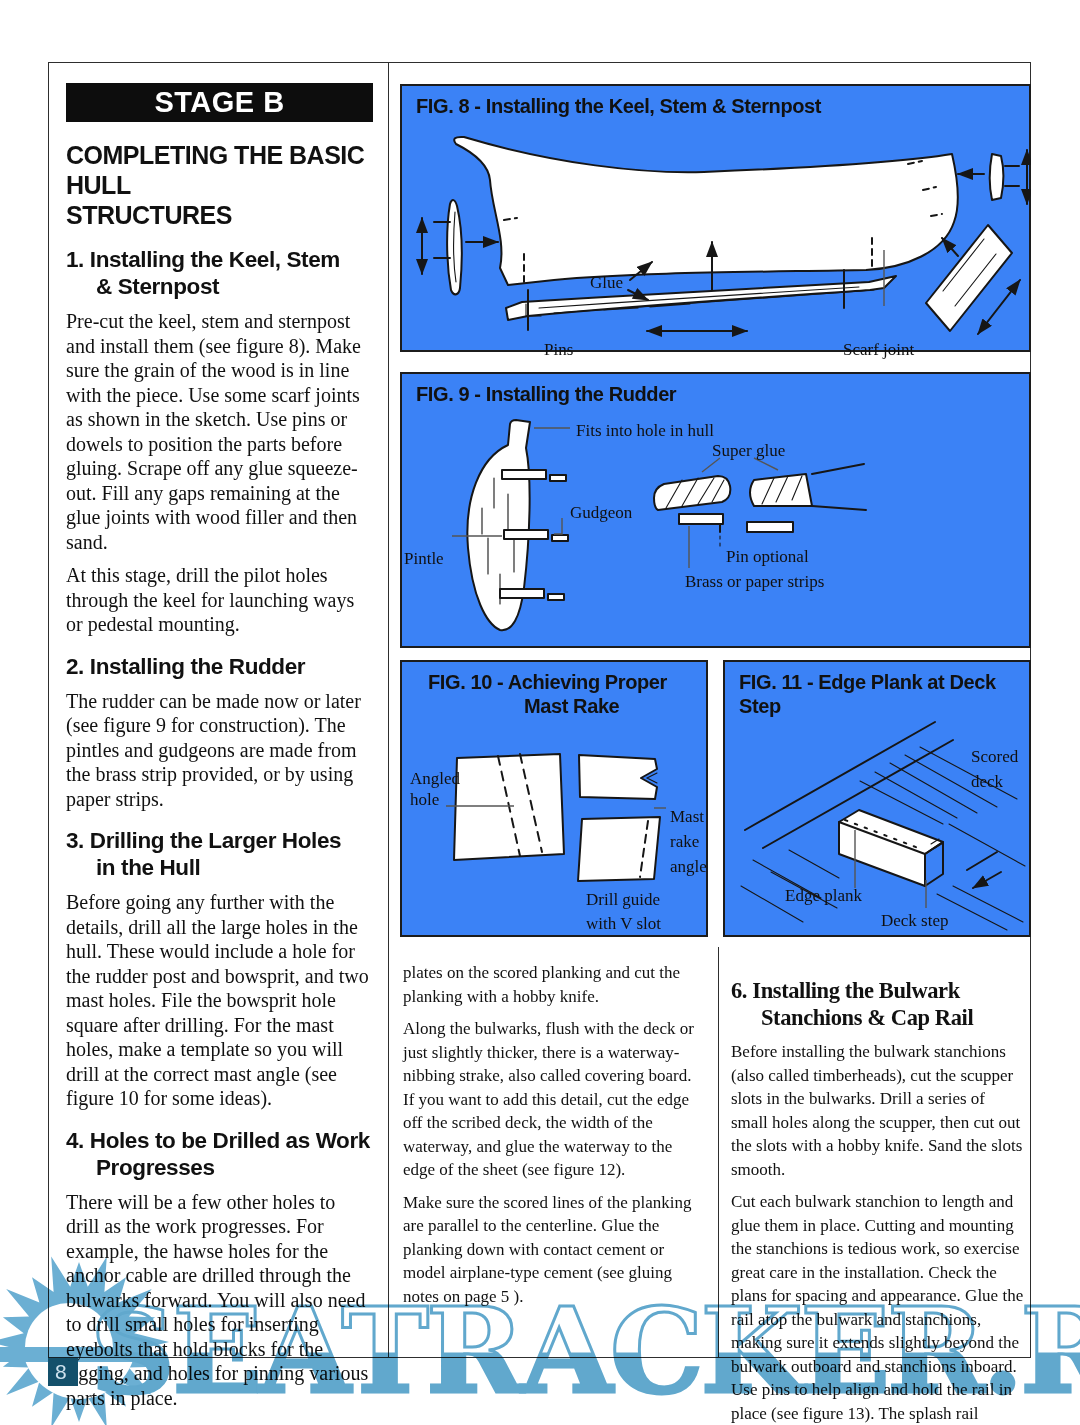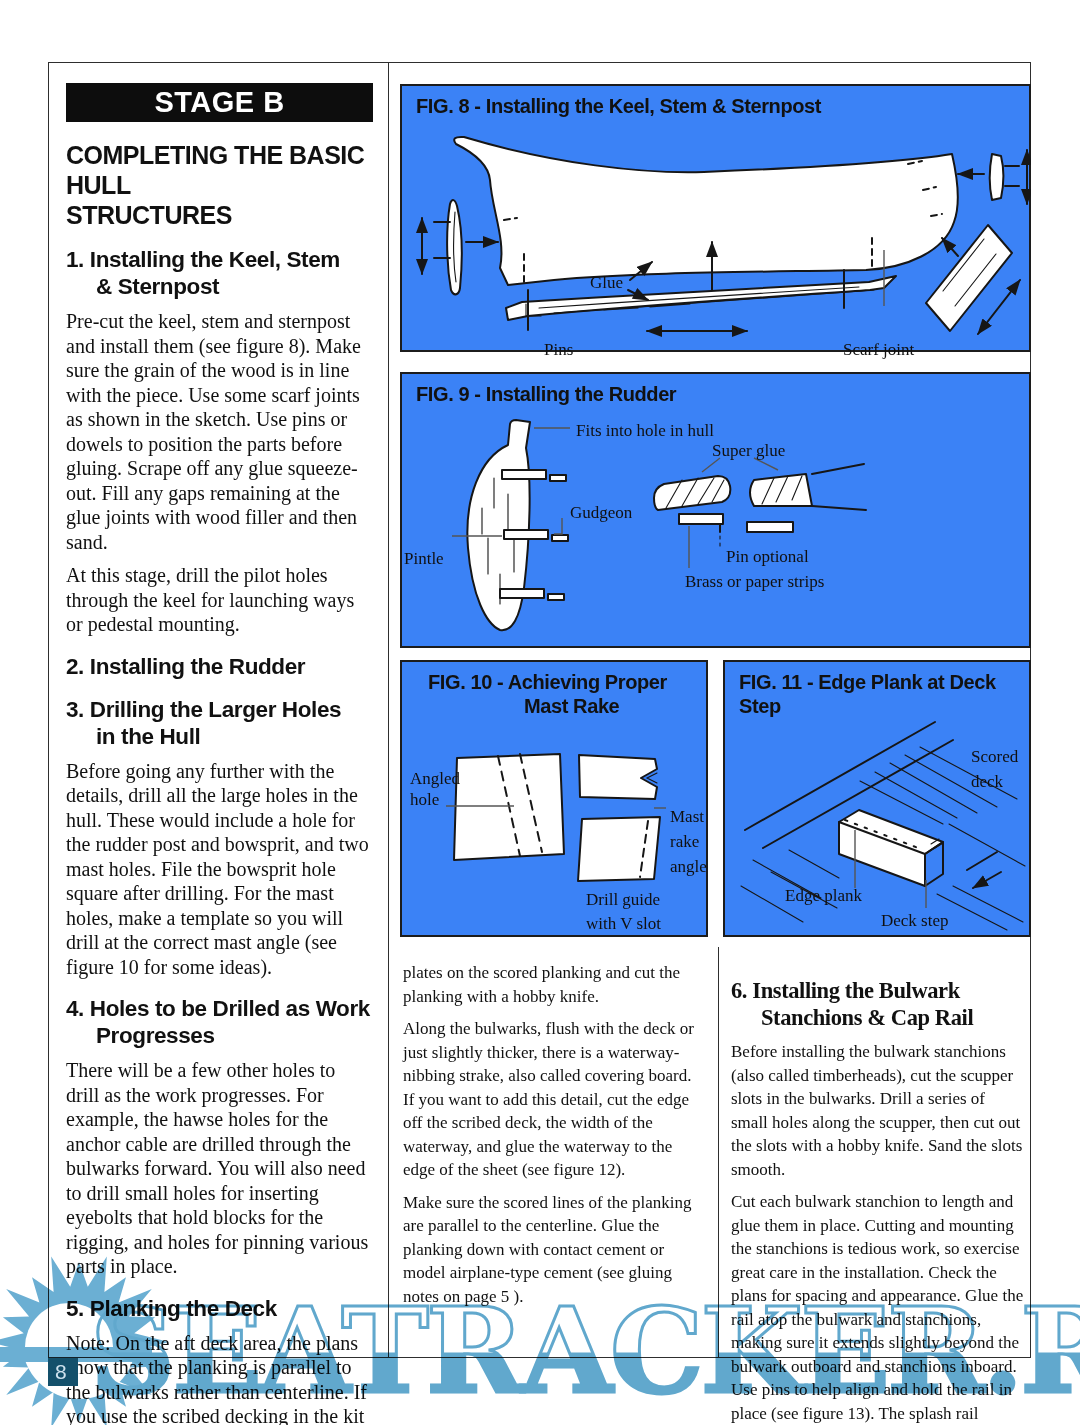--- a/index.html
+++ b/index.html
@@ -51,20 +51,21 @@
 
     <div id="leftcol">
       <div class="banner">STAGE B</div>
       <div class="coltitle">COMPLETING THE BASIC HULL
 STRUCTURES</div>
       <div class="sec-h">1. Installing the Keel, Stem
 &amp; Sternpost</div>
       <div class="para">Pre-cut the keel, stem and sternpost and install them (see figure 8). Make sure the grain of the wood is in line with the piece. Use some scarf joints as shown in the sketch. Use pins or dowels to position the parts before gluing. Scrape off any glue squeeze-out. Fill any gaps remaining at the glue joints with wood filler and then sand.</div>
       <div class="para">At this stage, drill the pilot holes through the keel for launching ways or pedestal mounting.</div>
       <div class="sec-h">2. Installing the Rudder</div>
+      <div class="para">The rudder can be made now or later (see figure 9 for construction). The pintles and gudgeons are made from the brass strip provided, or by using paper strips.</div>
       <div class="sec-h">3. Drilling the Larger Holes
 in the Hull</div>
       <div class="para">Before going any further with the details, drill all the large holes in the hull. These would include a hole for the rudder post and bowsprit, and two mast holes. File the bowsprit hole square after drilling. For the mast holes, make a template so you will drill at the correct mast angle (see figure 10 for some ideas).</div>
       <div class="sec-h">4. Holes to be Drilled as Work
 Progresses</div>
       <div class="para">There will be a few other holes to drill as the work progresses. For example, the hawse holes for the anchor cable are drilled through the bulwarks forward. You will also need to drill small holes for inserting eyebolts that hold blocks for the rigging, and holes for pinning various parts in place.</div>
       <div class="sec-h">5. Planking the Deck</div>
       <div class="para">Note: On the aft deck area, the plans show that the planking is parallel to the bulwarks rather than centerline. If you use the scribed decking in the kit you will have to ignore this curvature. For authenticity, however, you could plank this area of the deck with separate individual planks.</div>
 
     </div>

